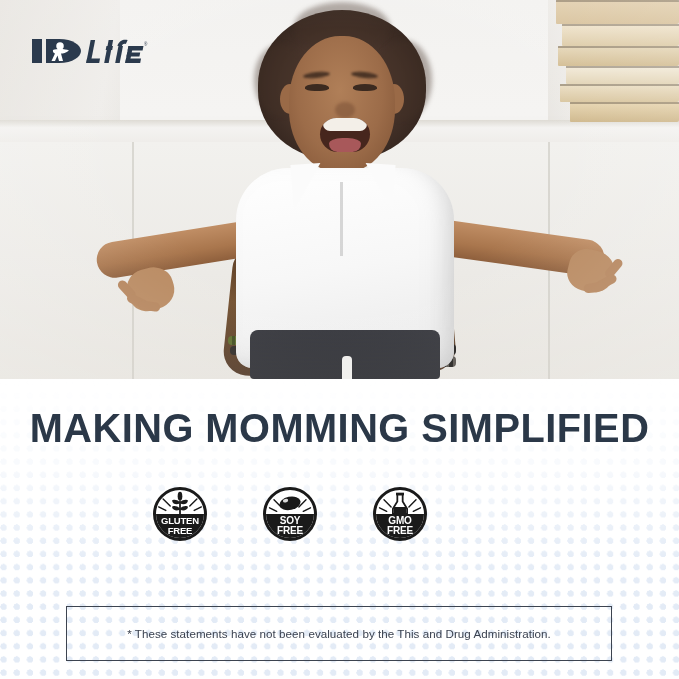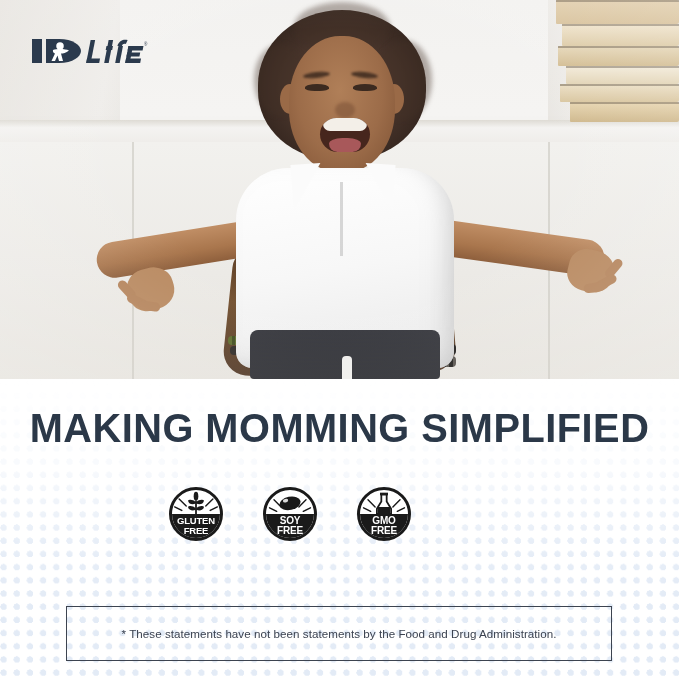--- a/index.html
+++ b/index.html
@@ -327,21 +327,21 @@
     white-space: nowrap;
   }
 
   
   .badges {
     position: absolute;
     left: 0; top: 108px;
     width: 580px;
     display: flex;
     justify-content: center;
-    gap: 40px;
+    gap: 56px;
     text-align: center;
   }
   .badge {
     position: relative;
     width: 54px;
     height: 54px;
     border-radius: 50%;
     background: #ffffff;
     border: 3px solid #1a1a1a;
     overflow: hidden;
@@ -582,18 +582,18 @@
         <div class="badge-bottom">
           <span class="l1">GMO</span>
           <span class="l2">FREE</span>
         </div>
       </div>
 
     </div>
 
     <div class="disclaimer">
       <p>
-        <span>* These statements have not been statements by the Food and Drug Administration.</span><br>
+        <span>* These statements have not been evaluated by the This and Drug Administration.</span><br>
       </p>
     </div>
   </div>
 
 </div>
 
 </body></html>

